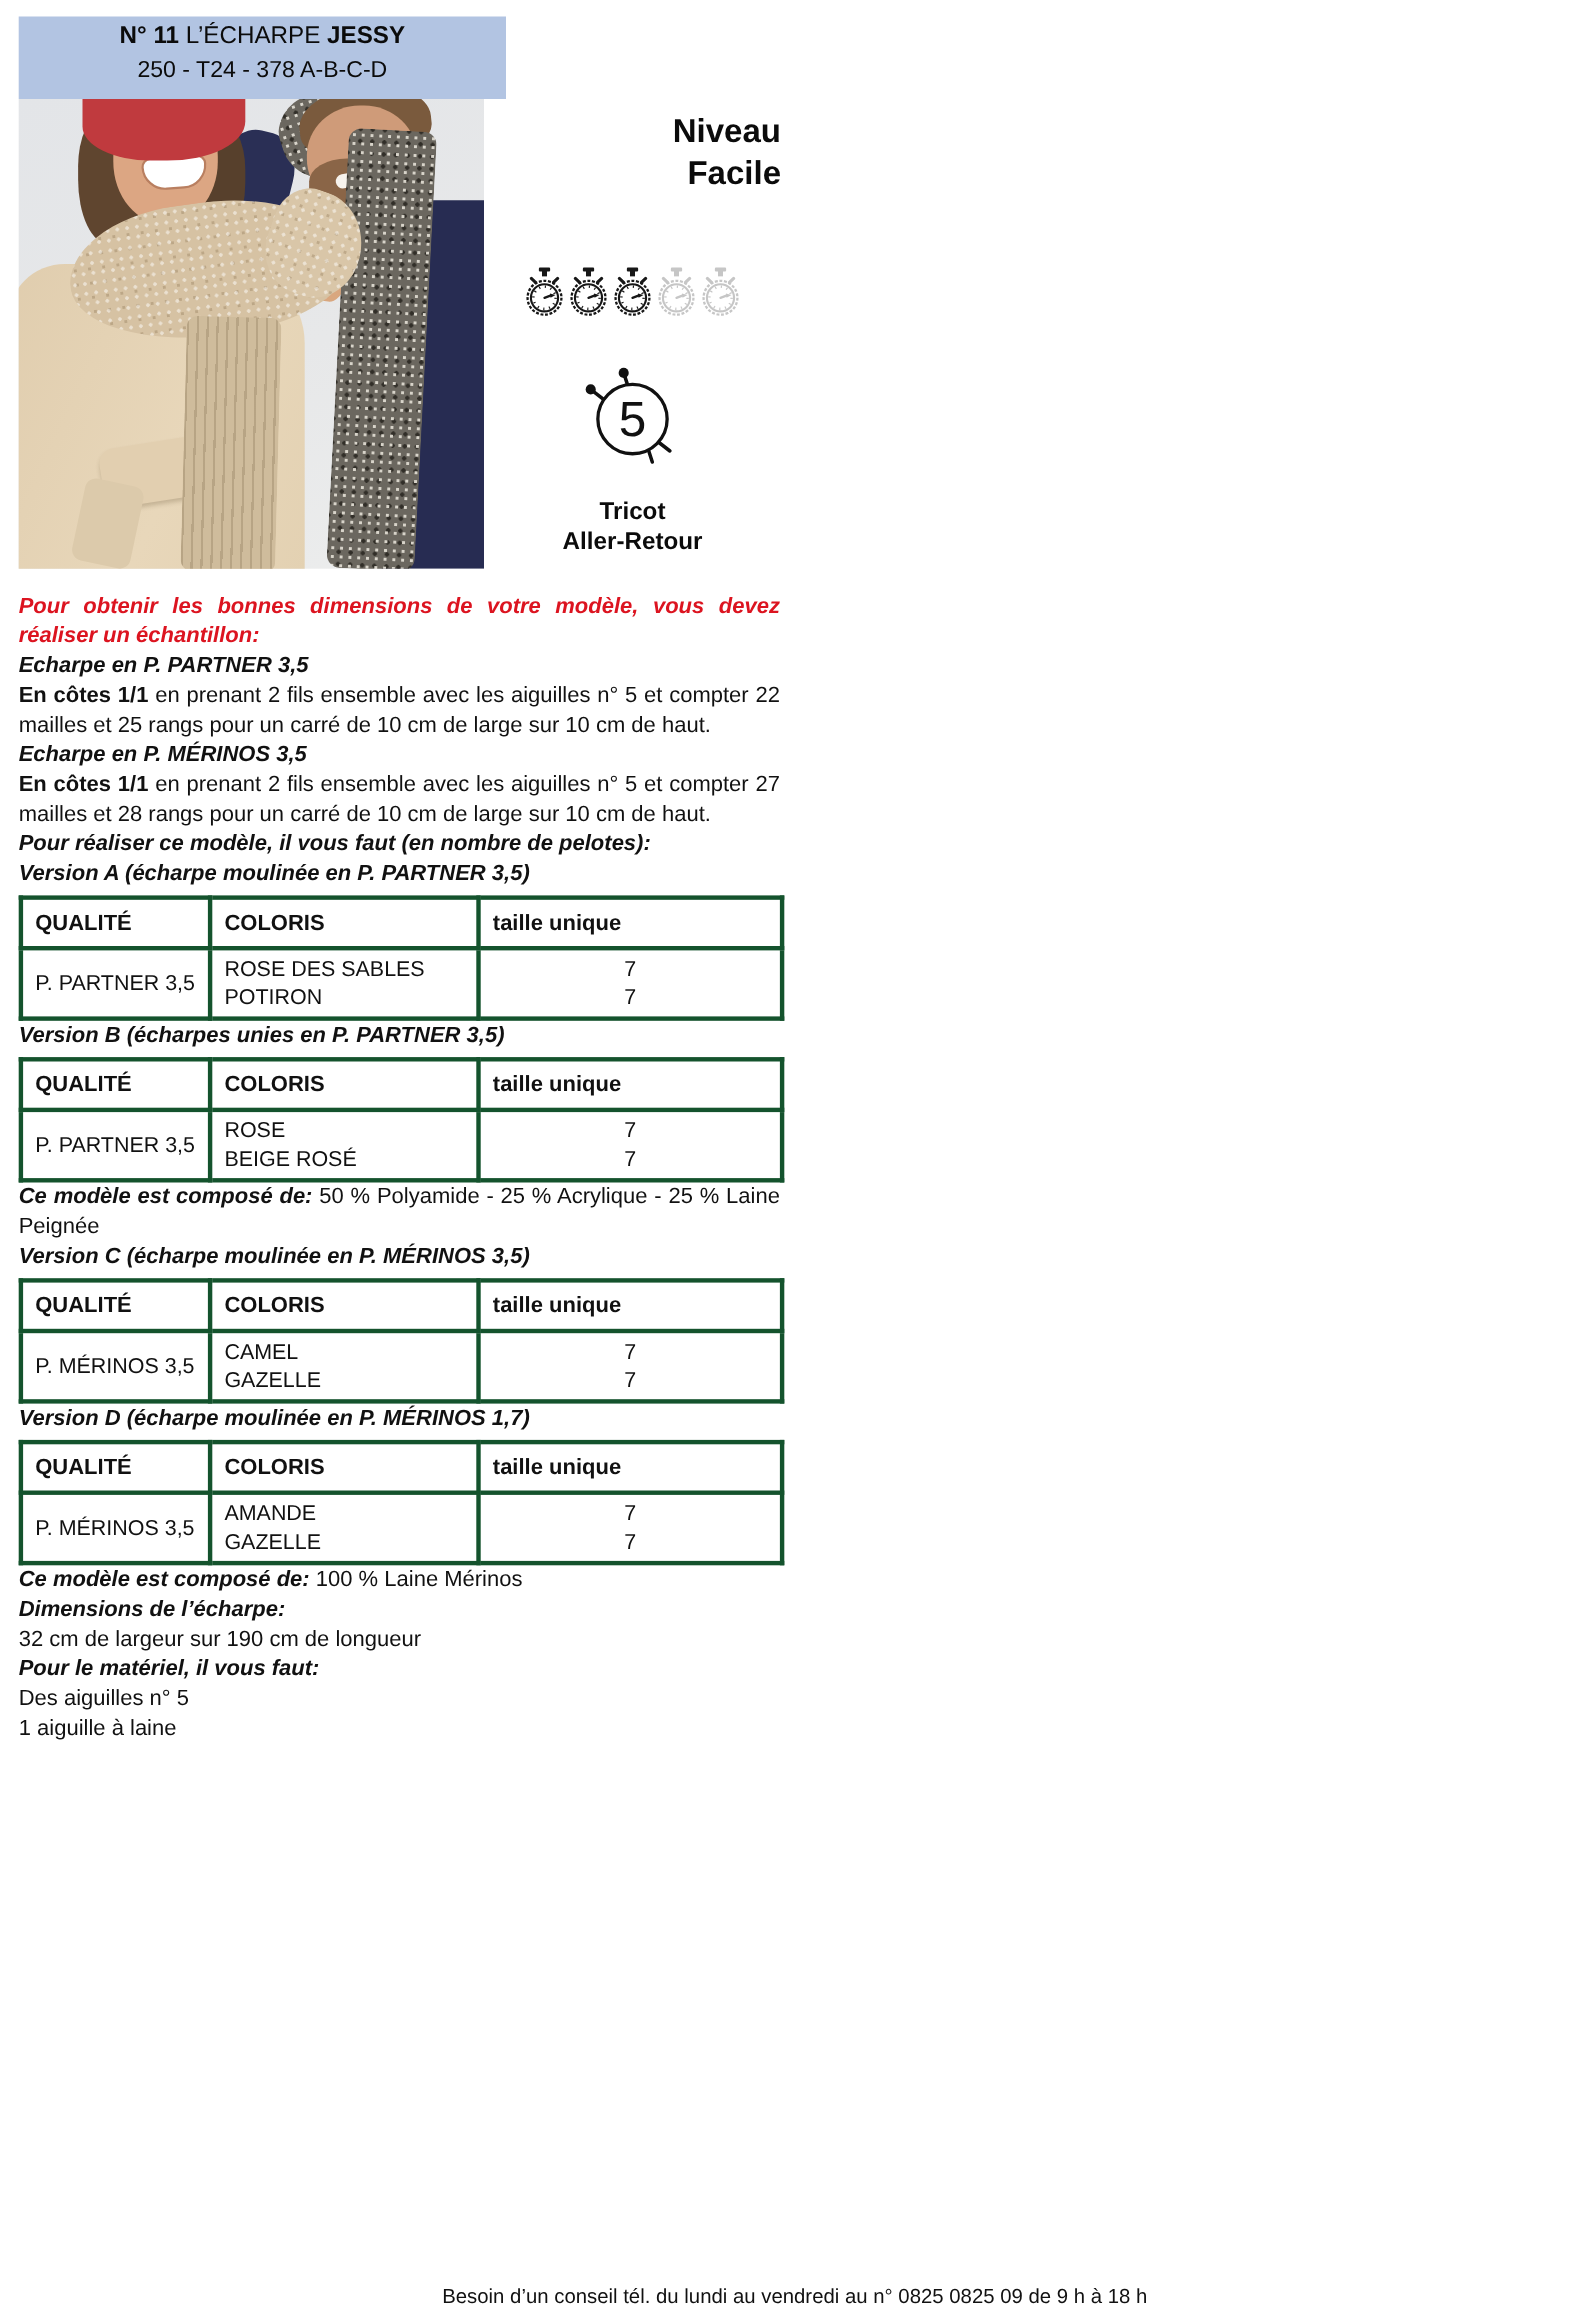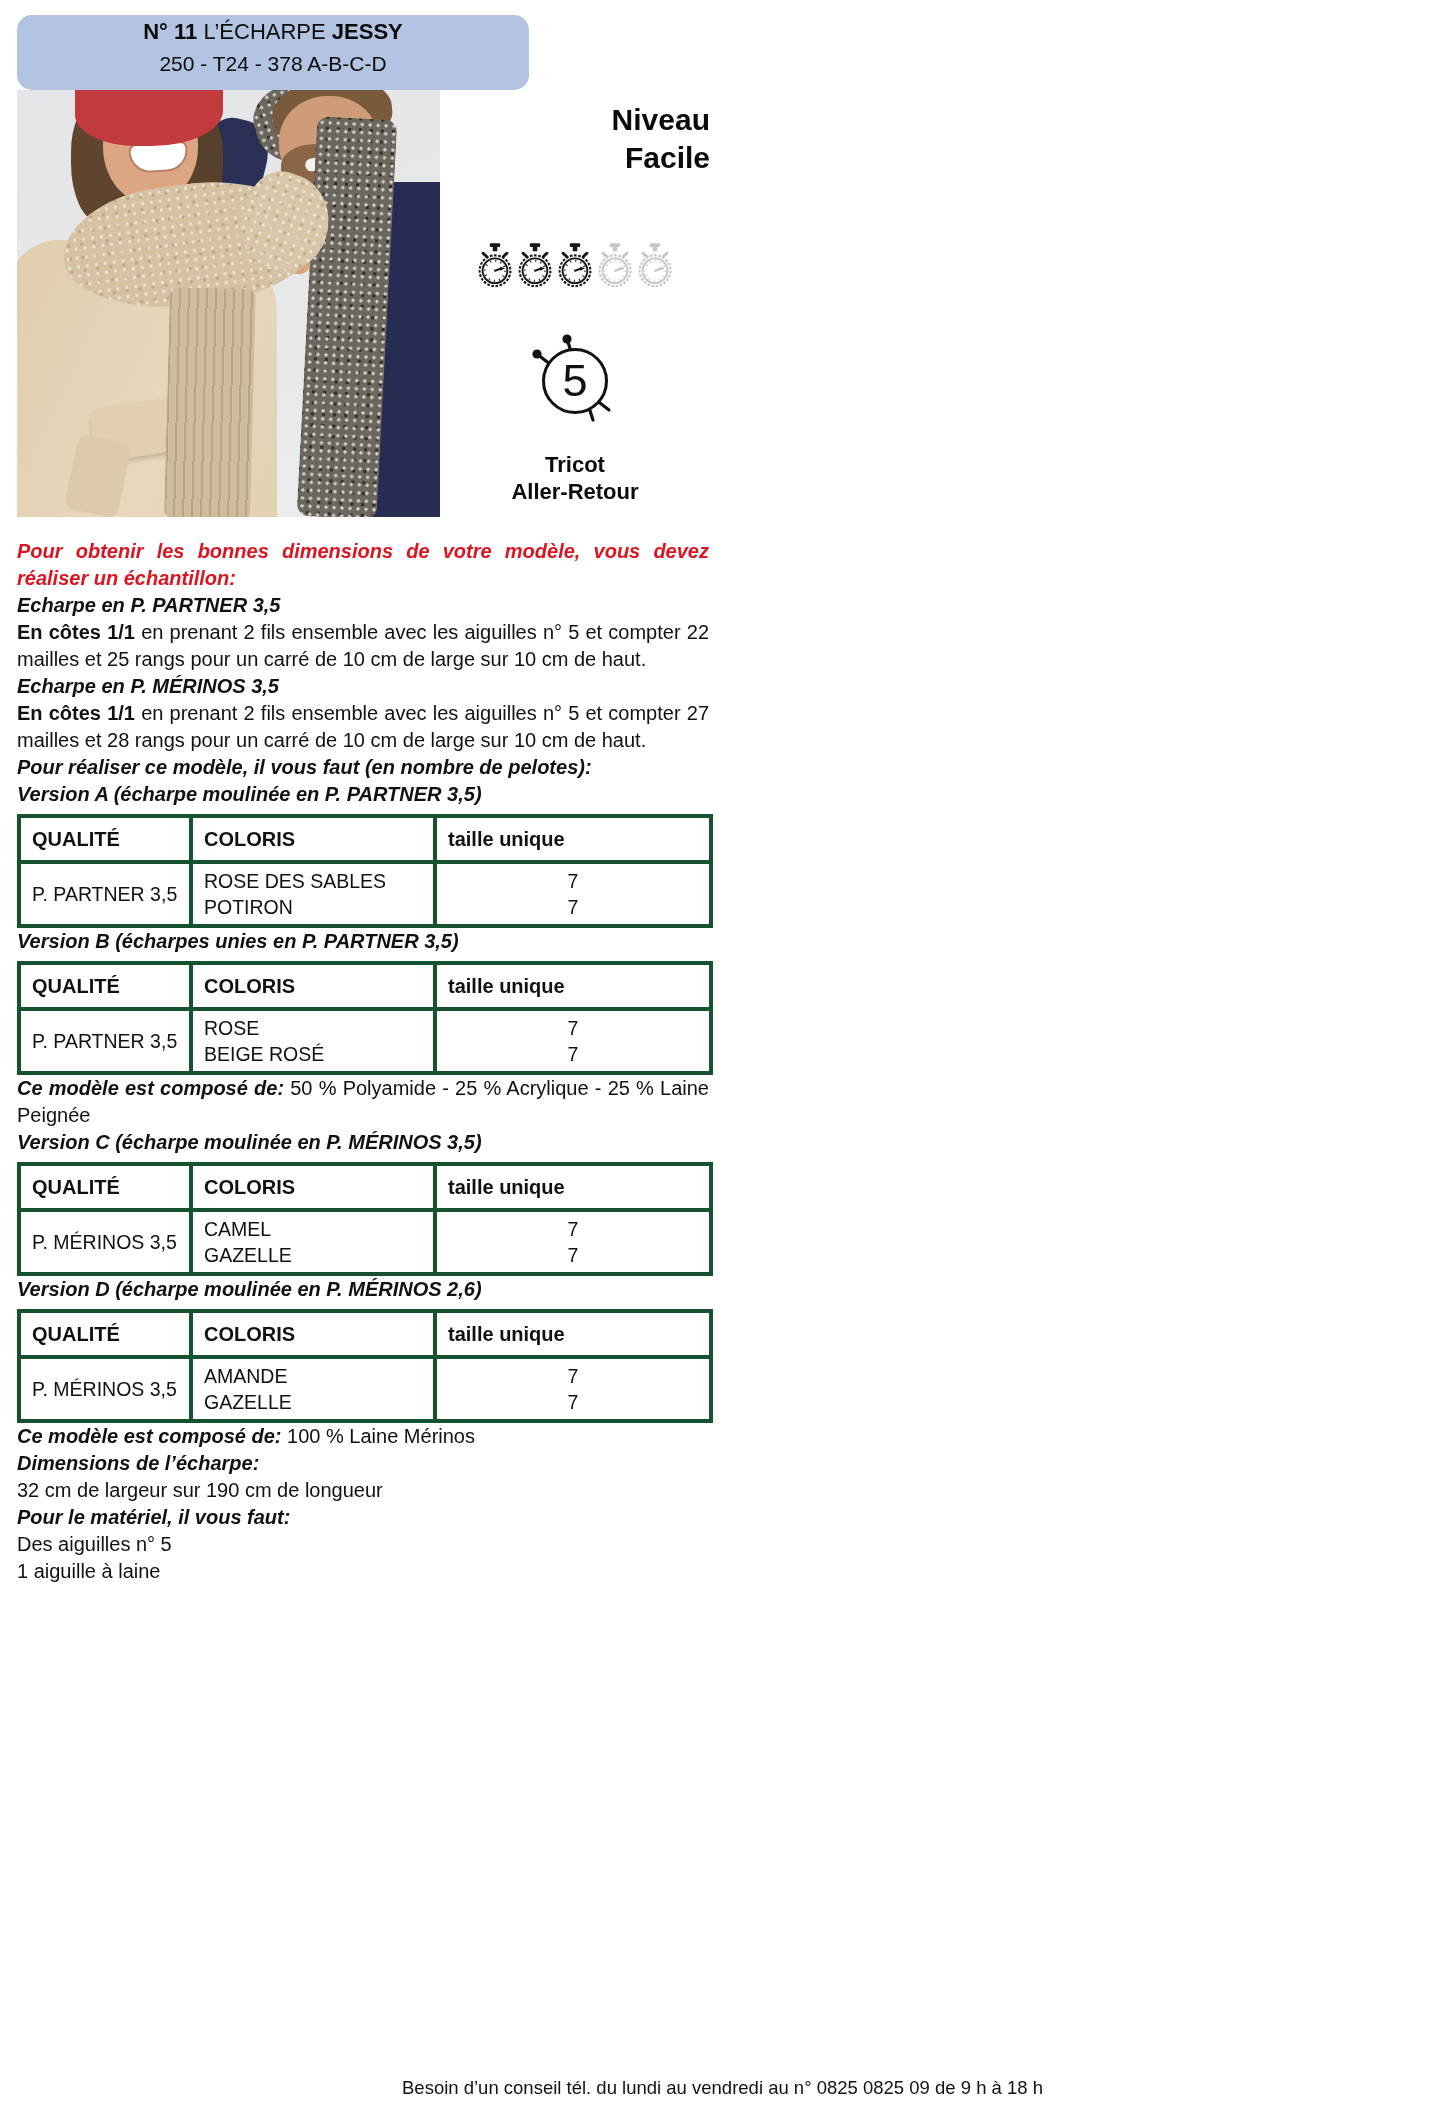--- a/index.html
+++ b/index.html
@@ -3,22 +3,22 @@
 <meta charset="utf-8">
 <title>N° 11 L’ÉCHARPE JESSY</title>
 <style>
   html,body{margin:0;padding:0;background:#ffffff;}
   .page{
     position:relative;width:1445px;height:2107px;background:#ffffff;overflow:hidden;
     font-family:"Liberation Sans","DejaVu Sans",sans-serif;color:#111;
   }
   
   .header-box{
-    position:absolute;left:17px;top:15px;width:512px;height:75px;
-    background:var(--header-bg,#b2c4e2);text-align:center;border-radius:15px;
+    position:absolute;left:17px;top:15px;width:443px;height:75px;
+    background:var(--header-bg,#b2c4e2);text-align:center;
   }
   .header-title{margin-top:4px;font-size:22px;line-height:26px;color:#0b0b0b;}
   .header-title .bold{font-weight:bold;}
   .header-ref{margin-top:7px;font-size:21px;line-height:24px;color:#0b0b0b;}
   
   .photo{position:absolute;left:17px;top:90px;width:423px;height:427px;overflow:hidden;
     background:linear-gradient(160deg,#e3e5e8 0%,#e7e8e9 55%,#eceded 100%);}
   .photo div{position:absolute;}
   .marl{background-color:#6b675f;
     background-image:radial-gradient(#d8d4ca 1.5px,transparent 1.7px),radial-gradient(#312e28 1.8px,transparent 2px);
@@ -283,21 +283,21 @@
           <div>GAZELLE</div>
         </td>
         <td class="center">
           <div>7</div>
           <div>7</div>
         </td>
       </tr>
     </tbody>
       </table>
 
-    <p class="bi mt-vtitle">Version D (écharpe moulinée en P. MÉRINOS 2,6)</p>
+    <p class="bi mt-vtitle">Version D (écharpe moulinée en P. MÉRINOS 1,7)</p>
     <table class="vtab">
       <colgroup>
           <col style="width:172px">
           <col style="width:244px">
           <col style="width:276px">
         </colgroup>
       <tbody>
           <tr>
         <th>QUALITÉ</th>
         <th>COLORIS</th>

